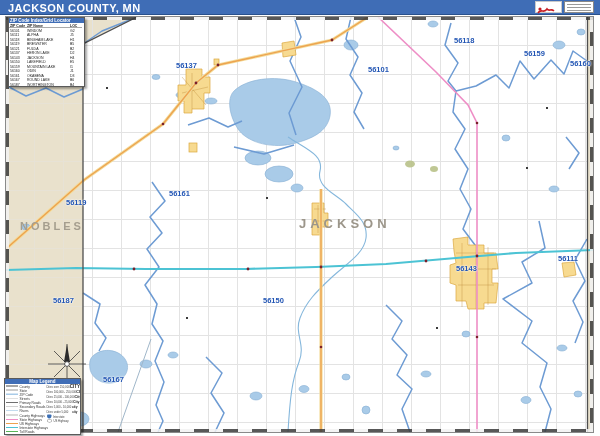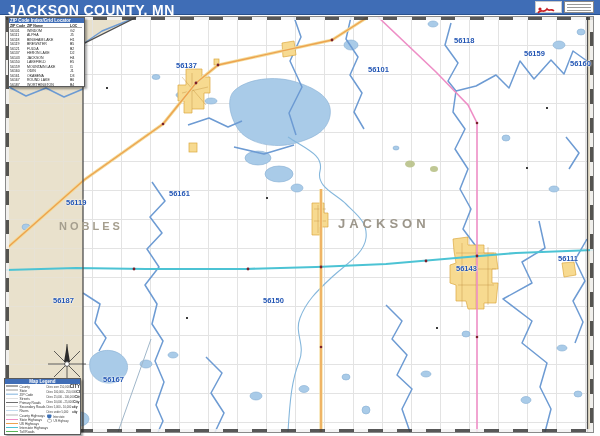--- a/index.html
+++ b/index.html
@@ -1,20 +1,20 @@
 <!DOCTYPE html>
 <html><head>
 <meta charset="utf-8">
 <style>
   html,body{margin:0;padding:0;width:600px;height:436px;overflow:hidden;background:#fff;
     font-family:"Liberation Sans","DejaVu Sans",sans-serif;}
   
   #header{position:absolute;left:0;top:0;width:600px;height:14px;background:#3f6db6;
     border-bottom:1px solid #28508c;}
-  #header-title{position:absolute;left:8px;top:2px;color:#fff;font-size:14px;font-weight:bold;letter-spacing:.4px;}
+  #header-title{position:absolute;left:8px;top:2px;color:#fff;font-size:11px;font-weight:bold;letter-spacing:.4px;}
   #edition-wrap{position:absolute;right:68px;top:1px;height:12px;overflow:hidden;}
   #edition-inner{transform:scale(.5);transform-origin:100% 0;color:#eaf1fb;font-size:10px;
     font-weight:bold;white-space:nowrap;line-height:12px;width:400px;text-align:right;transform-origin:right top;}
   .logo-box{position:absolute;top:1px;height:12px;background:#fff;border:1px solid #c9c9c9;box-sizing:border-box;}
   #logo1{right:38px;width:27px;}
   #logo2{right:6px;width:30px;border:1px solid #888;}
   .logo-bar{height:1px;background:#9a9a9a;margin:2px 2px 0 2px;}
   
   #map{position:absolute;left:5px;top:16px;width:589px;height:417px;border:1px solid #8a8a8a;
     box-sizing:border-box;background:#fff;}
@@ -22,21 +22,21 @@
   .ruler{position:absolute;opacity:.85;}
   #ruler-top{left:0;top:0;width:587px;height:3px;
     background:repeating-linear-gradient(90deg,#3a3a3a 0 14.5px,#f2f2f2 14.5px 29px);}
   #ruler-bottom{left:0;top:412px;width:587px;height:3px;
     background:repeating-linear-gradient(90deg,#f2f2f2 0 14.5px,#3a3a3a 14.5px 29px);}
   #ruler-left{left:0;top:0;width:3px;height:415px;
     background:repeating-linear-gradient(180deg,#3a3a3a 0 14.5px,#f2f2f2 14.5px 29px);}
   #ruler-right{left:584px;top:0;width:3px;height:415px;
     background:repeating-linear-gradient(180deg,#f2f2f2 0 14.5px,#3a3a3a 14.5px 29px);}
   
-  .county-label{position:absolute;color:#a59e8e;font-weight:bold;white-space:nowrap;margin-left:39px;}
+  .county-label{position:absolute;color:#a59e8e;font-weight:bold;white-space:nowrap;}
   #county-nobles{left:14px;top:203px;font-size:11px;letter-spacing:3px;}
   #county-jackson{left:293px;top:199px;font-size:13px;letter-spacing:4px;color:#9c968a;}
   .zip-label{position:absolute;color:#2356b4;font-size:7.5px;font-weight:bold;white-space:nowrap;
     text-shadow:0 0 2px #fff,0 0 2px #fff;}
   
   #zip-table{position:absolute;left:8px;top:17px;width:75px;background:#fff;border:1px solid #5a5a5a;
     box-shadow:1.5px 1.5px 2px rgba(0,0,0,.35);z-index:6;}
   #zip-table-titlebar{height:5px;background:#3f6db6;overflow:hidden;}
   #zip-table-title{display:block;transform:scale(.5);transform-origin:0 0;font-size:9px;line-height:10px;
     color:#fff;white-space:nowrap;width:200%;padding-left:2px;font-weight:bold;}

